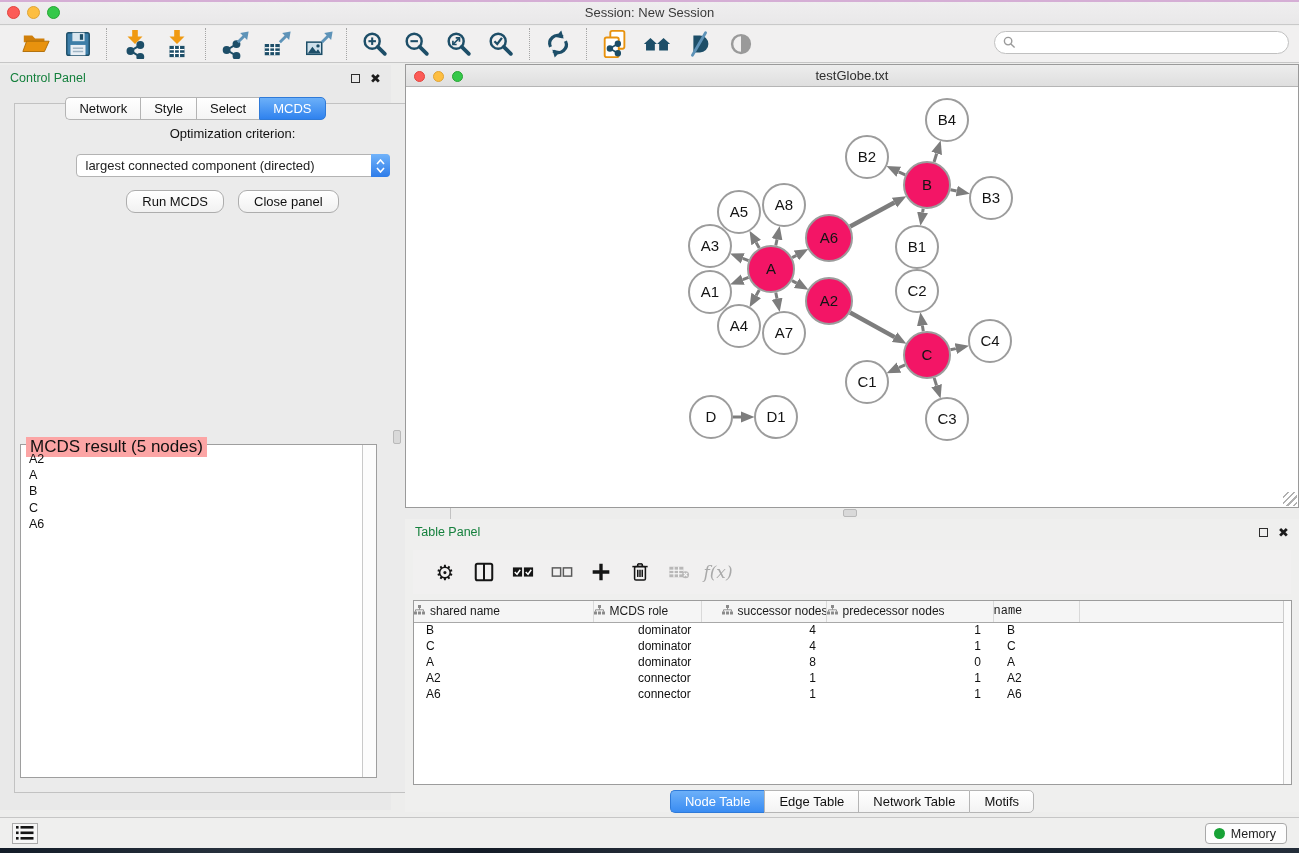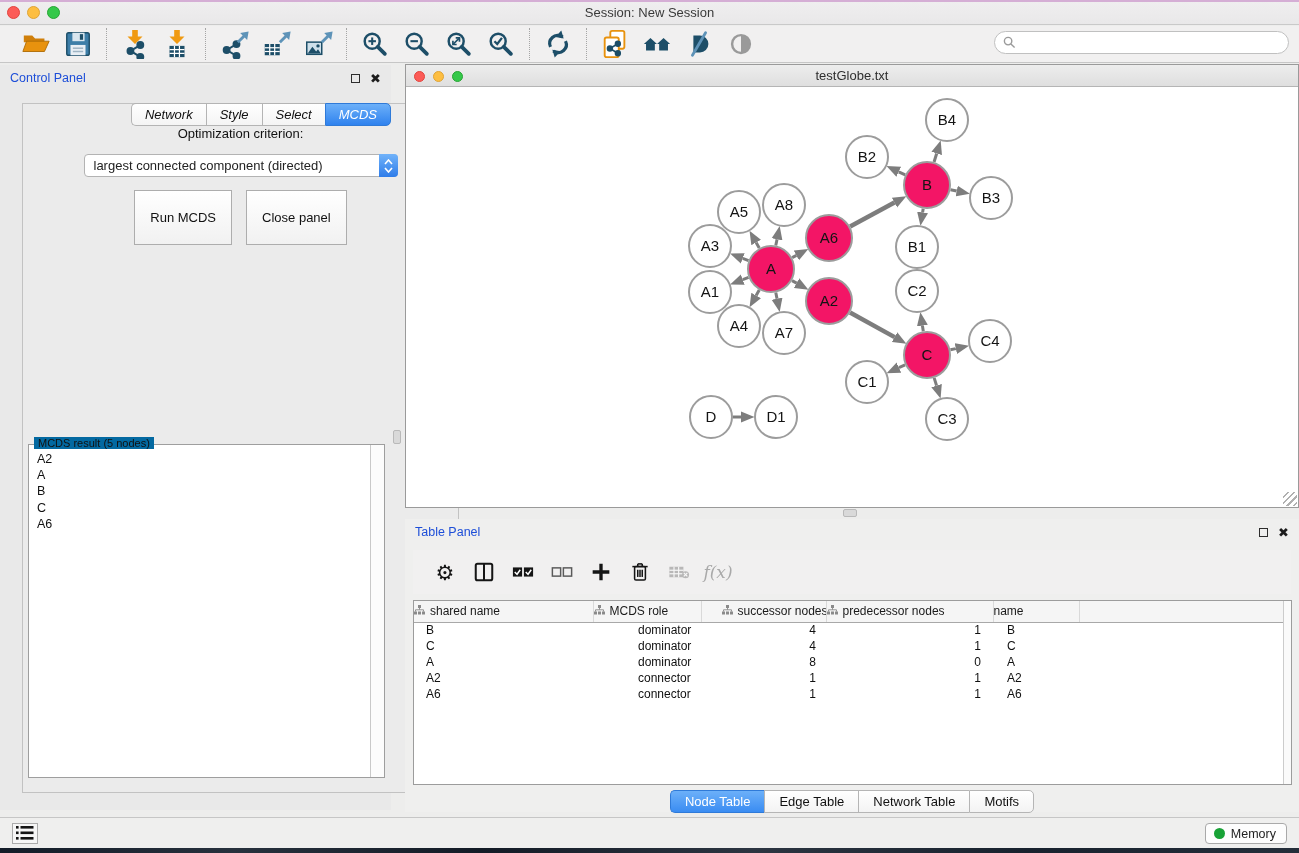--- a/index.html
+++ b/index.html
@@ -25,43 +25,43 @@
   .tb-btn svg { width:30px; height:30px; }
   .tb-sep { width:1px; height:32px; border-left:1px dotted #a5a5a5; }
   .searchbox { position:absolute; right:10px; top:5px; width:295px; height:23px; background:#fff;
     border:1px solid #c0c0c0; border-radius:12px; display:flex; align-items:center; padding-left:8px; }
   .searchbox svg { width:13px; height:13px; }
   .searchbox input { border:none; outline:none; flex:1; height:18px; font-size:12px; background:transparent; }
 
   
   .control-panel { position:absolute; left:0; top:65px; width:391px; height:745px; background:#e9e9e9; }
   .panel-head { height:26px; display:flex; align-items:center; padding:0 10px; }
-  .panel-head .ph-title { flex:1; font-size:12.5px; color:#1d4ed8; }
+  .panel-head .ph-title { flex:1; font-size:12.5px; color:#15803d; }
   .ph-float { width:9px; height:9px; border:1.5px solid #2d2d2d; display:inline-block; margin-right:10px; cursor:pointer; }
   .ph-close { font-size:13px; font-weight:bold; color:#1c1c1c; cursor:pointer; line-height:9px; }
-  .cp-tabs { display:flex; justify-content:flex-end; margin-top:12px; position:relative; z-index:2;font-style:italic; }
+  .cp-tabs { display:flex; justify-content:center; margin-top:6px; position:relative; z-index:2; }
   .cp-tab { padding:3px 13px; font-size:13px; background:linear-gradient(#ffffff,#f4f4f4); border:1px solid #b4b4b4;
     border-right:none; cursor:pointer; color:#111; }
   .cp-tab:first-child { border-radius:5px 0 0 5px; }
   .cp-tab:last-child { border-right:1px solid #b4b4b4; border-radius:0 5px 5px 0; }
   .cp-tab.active { background:linear-gradient(#6cb0f9,#2f82ee); color:#fff; border-color:#2f7ad8; }
-  .cp-body { position:absolute; left:22px; top:38px; width:437px; height:690px;
+  .cp-body { position:absolute; left:14px; top:38px; width:437px; height:690px;
     background:#ebebeb; border:1px solid #c2c2c2; }
   .crit-label { text-align:center; margin-top:22px; font-size:13px; color:#111; }
   .crit-select { position:relative; margin:13px auto 0 auto; width:314px; height:23px; background:#fff;
     border:1px solid #b3b3b3; border-radius:4px; display:flex; align-items:center; padding-left:9px;
     font-size:13px; cursor:pointer; }
   .crit-select .stepper { position:absolute; right:-1px; top:-1px; width:19px; height:23px; border-radius:0 4px 4px 0;
     background:linear-gradient(#71b3fa,#2e7ce9); display:flex; flex-direction:column; align-items:center; justify-content:center; gap:2px; }
   .btn-row { display:flex; justify-content:center; gap:14px; margin-top:13px; }
-  .push-btn { padding:19px 15px; font-size:13px; background:linear-gradient(#ffffff,#f1f1f1);
-    border:1px solid #adadad; border-radius:0; cursor:pointer; color:#111; }
+  .push-btn { padding:3px 15px; font-size:13px; background:linear-gradient(#ffffff,#f1f1f1);
+    border:1px solid #adadad; border-radius:9px; cursor:pointer; color:#111; }
   .result-group { position:absolute; left:5px; top:340px; width:357px; height:334px; background:#fff;
     border:1px solid #9e9e9e; }
-  .result-legend { position:absolute; top:-8px; left:5px; background:#0369a1; padding:0 4px; font-size:11px; color:#111; }
+  .result-legend { position:absolute; top:-8px; left:5px; background:#fca5a5; padding:0 4px; font-size:17px; color:#111; }
   .result-list { position:absolute; inset:1px 15px 1px 1px; overflow:hidden; padding:5px 7px; }
   .result-list div { font-size:12.5px; line-height:16.2px; color:#111; }
   .result-scroll { position:absolute; top:0; right:0; bottom:0; width:14px; border-left:1px solid #c9c9c9; background:#fcfcfc; }
 
   
   .vdiv-grip { position:absolute; left:393px; top:430px; width:8px; height:14px; background:#d9d9d9;
     border:1px solid #b9b9b9; border-radius:2px; cursor:col-resize; }
   .hdiv-grip { position:absolute; left:843px; top:509px; width:14px; height:8px; background:#d9d9d9;
     border:1px solid #b9b9b9; border-radius:2px; cursor:row-resize; }
 
@@ -559,21 +559,21 @@
                       <rect x="4" y="0" width="3" height="3"></rect>
                       <rect x="0" y="6.5" width="3" height="3"></rect>
                       <rect x="4" y="6.5" width="3" height="3"></rect>
                       <rect x="8" y="6.5" width="3" height="3"></rect>
                     </g>
                     <path d="M5.5 3 v1.8 M1.5 6.5 v-1.7 h8 v1.7" stroke="#8a8a8a" fill="none" stroke-width="0.9"></path>
                   </svg></span>
                 <span>predecessor nodes</span>
               </span>
             </th>
-            <th style="width: 86px;">
+            <th style="width: 86px; font-family: Liberation Mono, monospace;">
               <span class="hcell">
                 <span>name</span>
               </span>
             </th>
             <th></th>
           </tr>
         </thead>
       <tbody id="tbl-body">
           <tr>
             <td class="c0">B</td>

